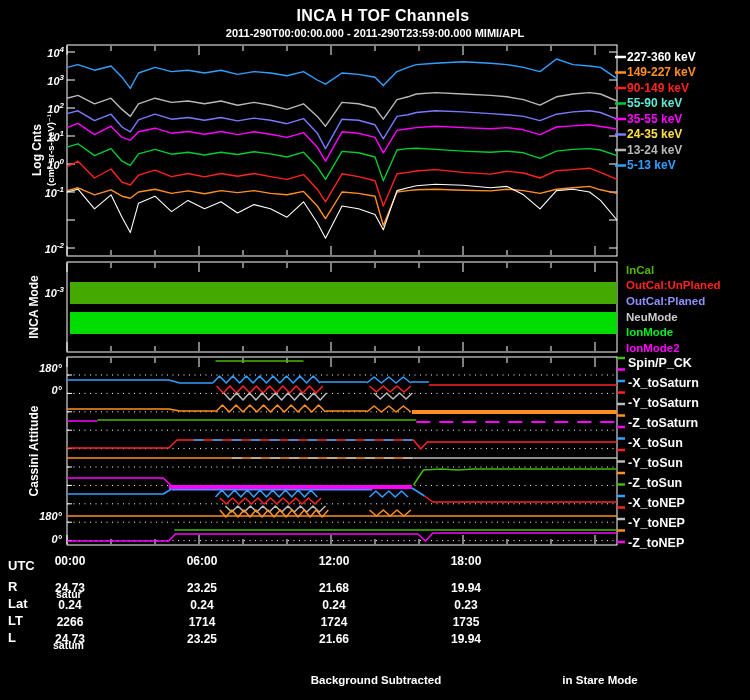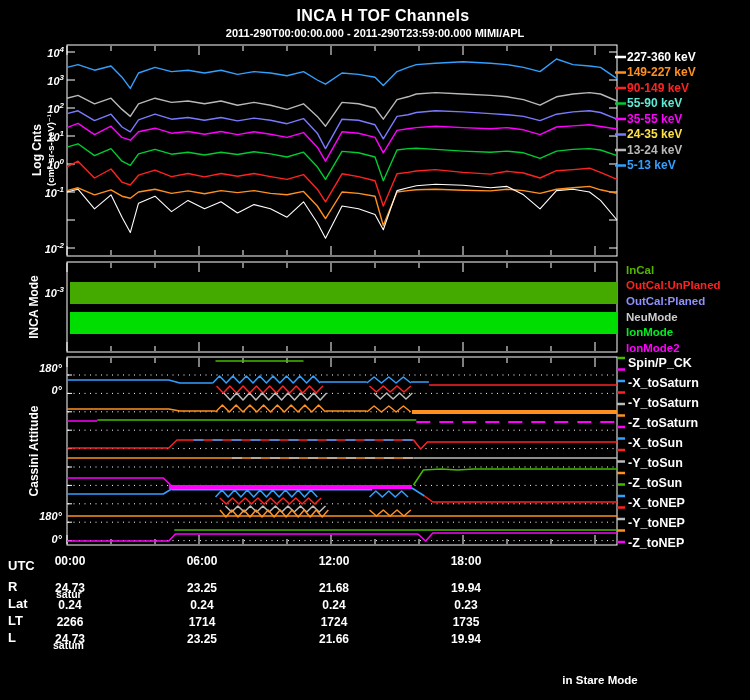--- a/index.html
+++ b/index.html
@@ -302,14 +302,15 @@
       <div class="val" style="left: 292px; top: 615px;">1724</div>
       <div class="val" style="left: 424px; top: 615px;">1735</div>
       <div class="rowlab" style="left: 8px; top: 630px;">L</div>
       <div class="rowsub" style="left: 13px; top: 639px;">satum</div>
       <div class="val" style="left: 28px; top: 632px;">24.73</div>
       <div class="val" style="left: 160px; top: 632px;">23.25</div>
       <div class="val" style="left: 292px; top: 632px;">21.66</div>
       <div class="val" style="left: 424px; top: 632px;">19.94</div>
     </div>
 
+  <div class="foot" style="left:286px;width:180px;top:674px;">Background Subtracted</div>
   <div class="foot" style="left:540px;width:120px;top:674px;">in Stare Mode</div>
 </div>
 
 </body></html>

